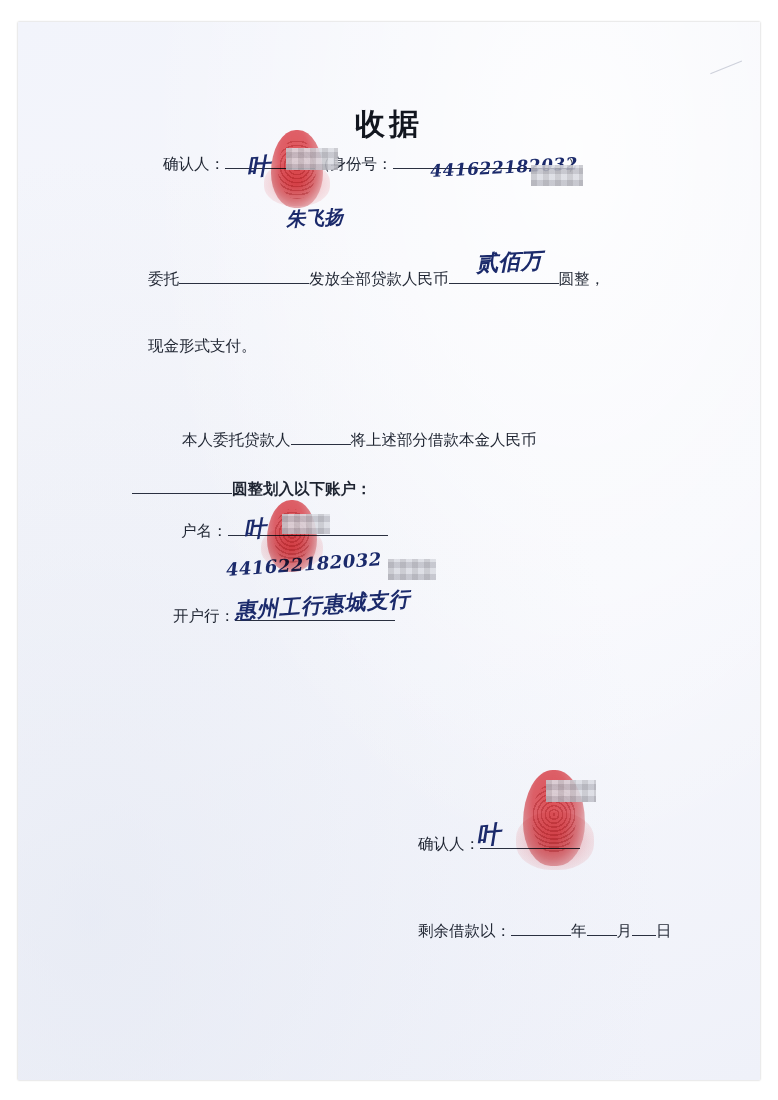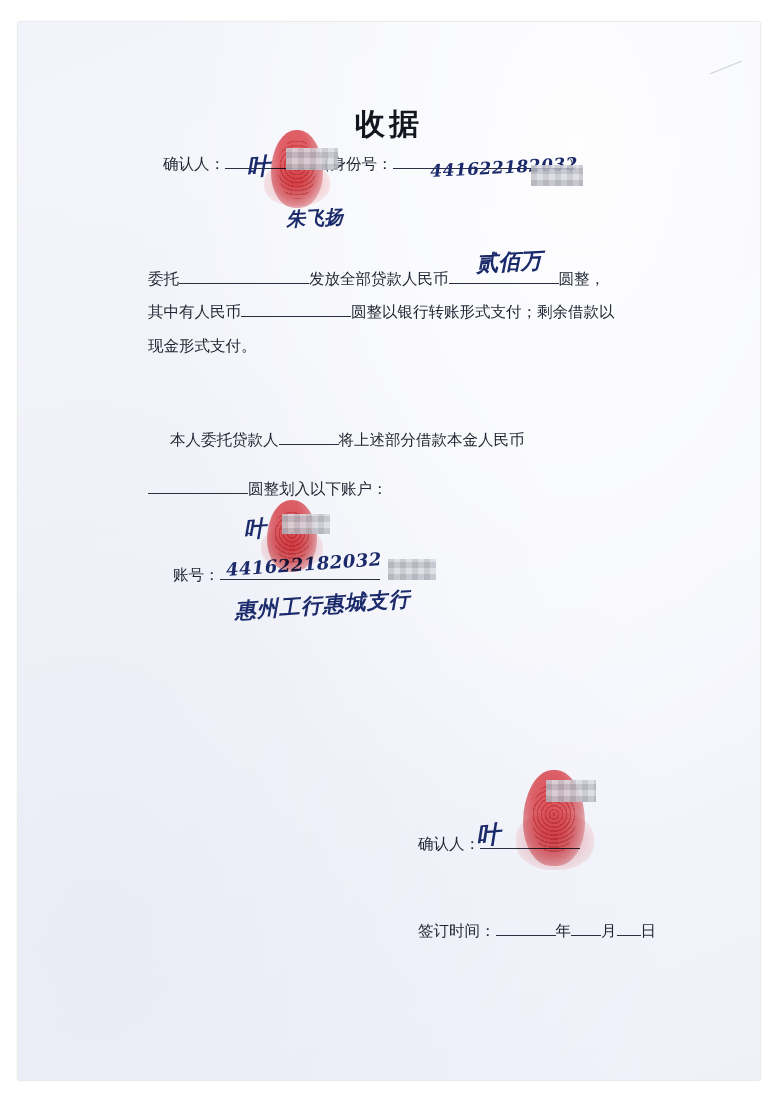--- a/index.html
+++ b/index.html
@@ -149,46 +149,46 @@
 
     <div class="line" style="left:145px; top:130px;">
       <span>确认人：</span><span class="blank b90"></span><span>（身份号：</span><span class="blank b175"></span><span>）</span>
     </div>
 
 
     <div class="line" style="left:130px; top:233px;margin-top:12px;">
       <span>委托</span><span class="blank b130"></span><span>发放全部贷款人民币</span><span class="blank b110"></span><span>圆整，</span>
     </div>
 
-    <div class="line" style="left:130px; top:278px;">
-      <span>其中有人民币</span><span class="blank b110"></span><span>圆整以银行转账形式支付；剩余借款以</span>
-    </div>
 
     <div class="line" style="left:130px; top:312px;font-family:Liberation Serif, serif;">现金形式支付。</div>
 
-    <div class="line" style="left:152px; top:406px;">
+    <div class="line" style="left:164px; top:406px;">
       <span>本人委托贷款人</span><span class="blank b60"></span><span>将上述部分借款本金人民币</span>
     </div>
 
-    <div class="line" style="left:130px; top:455px;">
+    <div class="line" style="left:114px; top:455px;font-weight:bold;">
       <span class="blank b100"></span><span>圆整划入以下账户：</span>
     </div>
 
-
-    <div class="line" style="left:155px; top:541px;">
-      <span>账号：</span><span class="blank b160"></span>
-    </div>
-
+    <div class="line" style="left:163px; top:497px;">
+      <span>户名：</span><span class="blank b160"></span>
+    </div>
+
+
+    <div class="line" style="left:155px; top:582px;">
+      <span>开户行：</span><span class="blank b160"></span>
+    </div>
 
     <div class="line" style="left:400px; top:810px;">
       <span>确认人：</span><span class="blank b100"></span>
     </div>
 
     <div class="line" style="left:400px; top:897px;">
-      <span>签订时间：</span><span class="blank b60"></span><span>年</span><span class="blank b30"></span><span>月</span><span class="blank b24"></span><span>日</span>
+      <span>剩余借款以：</span><span class="blank b60"></span><span>年</span><span class="blank b30"></span><span>月</span><span class="blank b24"></span><span>日</span>
     </div>
 
     <div class="hand" style="left:230px; top:127px; font-size:23px; transform:rotate(-4deg);">叶</div>
 
     <div class="hand" style="left:413px; top:136px; font-size:17px; transform:rotate(-3deg); letter-spacing:0.5px;">441622182032</div>
 
     <div class="hand" style="left:269px; top:182px; font-size:19px; transform:rotate(-3deg);">朱飞扬</div>
 
     <div class="hand" style="left:459px; top:224px; font-size:22px; transform:rotate(-3deg);">贰佰万</div>
 

